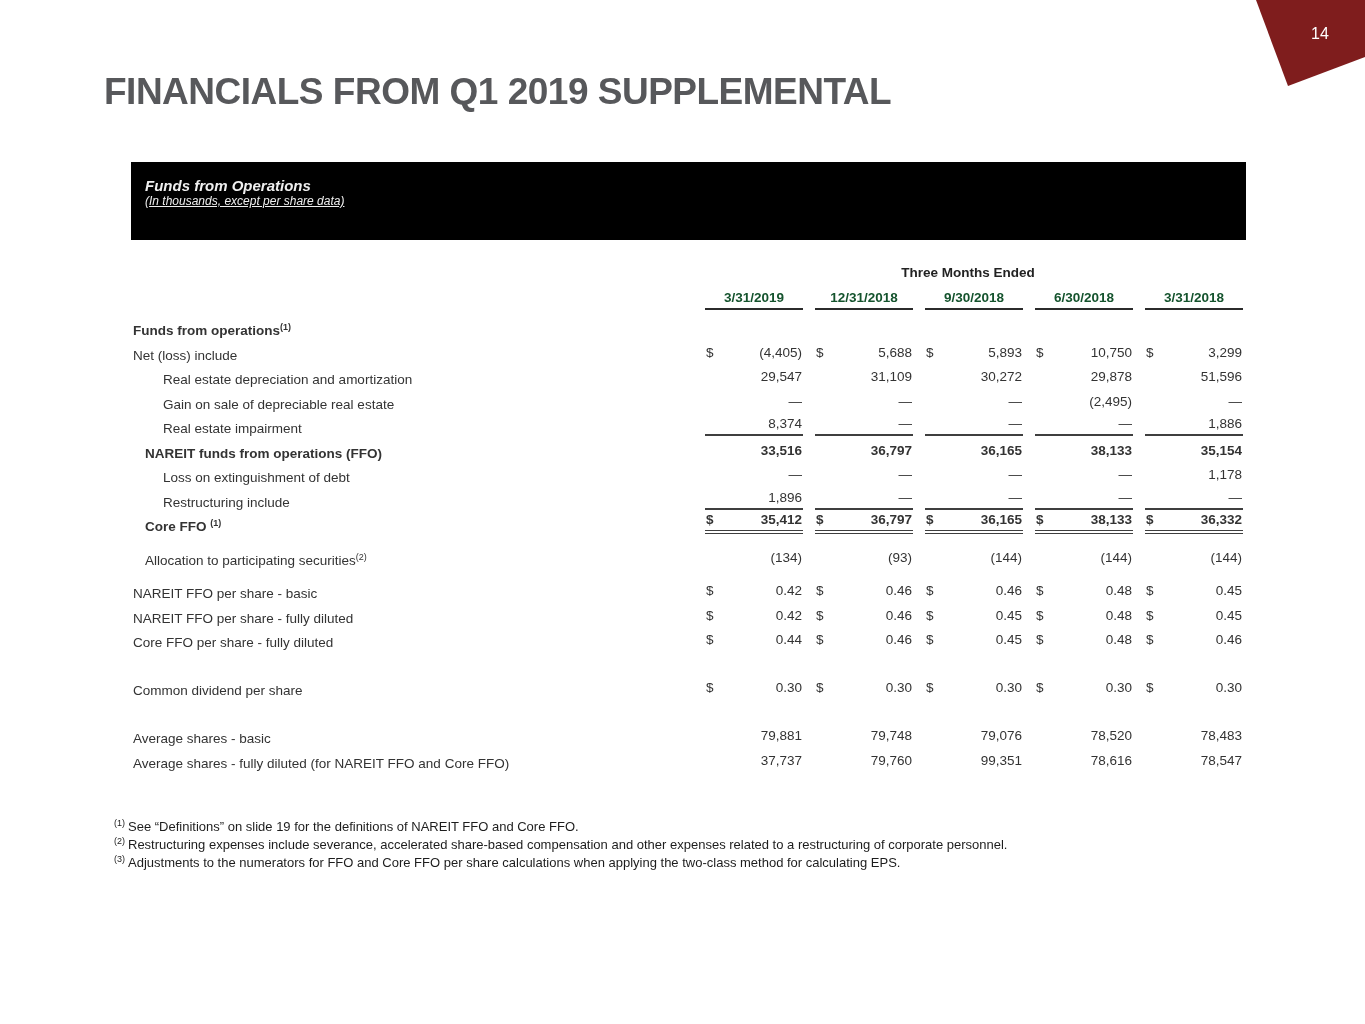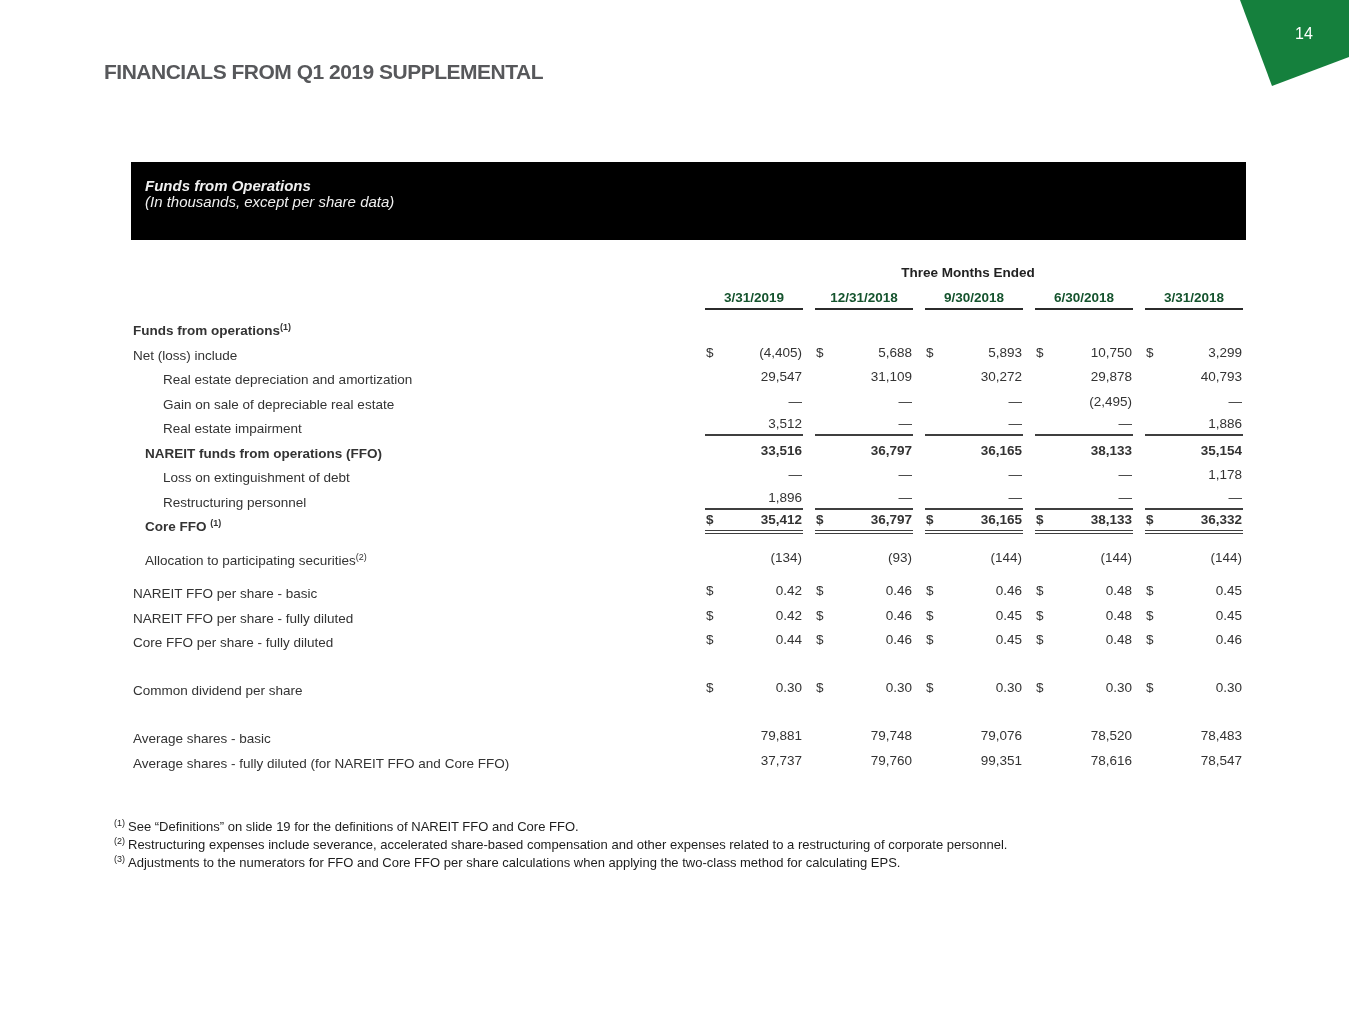--- a/index.html
+++ b/index.html
@@ -1,32 +1,32 @@
 <!DOCTYPE html>
 <html><head>
 <meta charset="utf-8">
 <style>
   html,body{margin:0;padding:0;background:#ffffff;}
   .slide{position:relative;width:1365px;height:1024px;background:#ffffff;overflow:hidden;
          font-family:"Liberation Sans","DejaVu Sans",sans-serif;color:#2f2f2f;}
 
   
-  .corner{position:absolute;top:0;right:16px;width:122px;height:86px;background:#15803d;
+  .corner{position:absolute;top:0;right:0;width:122px;height:86px;background:#7f1d1d;
           clip-path:polygon(13px 0px,122px 0px,122px 57px,45px 86px);}
   .corner .pg{position:absolute;top:25px;left:68px;color:#ffffff;font-size:16px;}
 
   
-  .title{position:absolute;left:104px;top:46px;font-size:21px;font-weight:bold;color:#57585b;
+  .title{position:absolute;left:104px;top:46px;font-size:37px;font-weight:bold;color:#57585b;
          letter-spacing:-0.5px;}
 
   
   .band{position:absolute;left:131px;top:162px;width:1115px;height:78px;background:#000000;
         color:#efefef;box-sizing:border-box;padding:15px 0 0 14px;font-style:italic;}
   .band .b-title{font-size:15px;font-weight:bold;line-height:17px;}
-  .band .b-sub{font-size:15px;line-height:15px;}
+  .band .b-sub{font-size:12px;line-height:15px;text-decoration:underline;}
 
   
   .fin-table{position:absolute;left:128px;top:258px;}
   table{border-collapse:collapse;table-layout:fixed;width:1115px;font-size:13.5px;color:#333333;}
   td{padding:0;vertical-align:bottom;}
   td.lbl{width:565px;white-space:nowrap;overflow:hidden;}
   td.grp{width:110px;}
   .cell{margin-left:12px;display:flex;align-items:flex-end;min-height:100%;padding:2px 1px 3px 1px;}
   .cell .d{flex:0 0 auto;}
   .cell .v{margin-left:auto;text-align:right;}
@@ -161,21 +161,21 @@
                 <span class="v">30,272</span>
               </div>
             </td>
             <td class="grp">
               <div class="cell">
                 <span class="v">29,878</span>
               </div>
             </td>
             <td class="grp">
               <div class="cell">
-                <span class="v">40,793</span>
+                <span class="v">51,596</span>
               </div>
             </td>
           </tr>
           <tr style="height: 24.5px;">
             <td class="lbl" style="padding-left: 35px;"><span>Gain on sale of depreciable real estate</span></td>
             <td class="grp">
               <div class="cell">
                 <span class="v">—</span>
               </div>
             </td>
@@ -197,21 +197,21 @@
             <td class="grp">
               <div class="cell">
                 <span class="v">—</span>
               </div>
             </td>
           </tr>
           <tr class="rule-single" style="height: 24.5px;">
             <td class="lbl" style="padding-left: 35px;"><span>Real estate impairment</span></td>
             <td class="grp">
               <div class="cell">
-                <span class="v">3,512</span>
+                <span class="v">8,374</span>
               </div>
             </td>
             <td class="grp">
               <div class="cell">
                 <span class="v">—</span>
               </div>
             </td>
             <td class="grp">
               <div class="cell">
                 <span class="v">—</span>
@@ -278,21 +278,21 @@
                 <span class="v">—</span>
               </div>
             </td>
             <td class="grp">
               <div class="cell">
                 <span class="v">1,178</span>
               </div>
             </td>
           </tr>
           <tr class="rule-single" style="height: 24.5px;">
-            <td class="lbl" style="padding-left: 35px;"><span>Restructuring personnel</span></td>
+            <td class="lbl" style="padding-left: 35px;"><span>Restructuring include</span></td>
             <td class="grp">
               <div class="cell">
                 <span class="v">1,896</span>
               </div>
             </td>
             <td class="grp">
               <div class="cell">
                 <span class="v">—</span>
               </div>
             </td>

